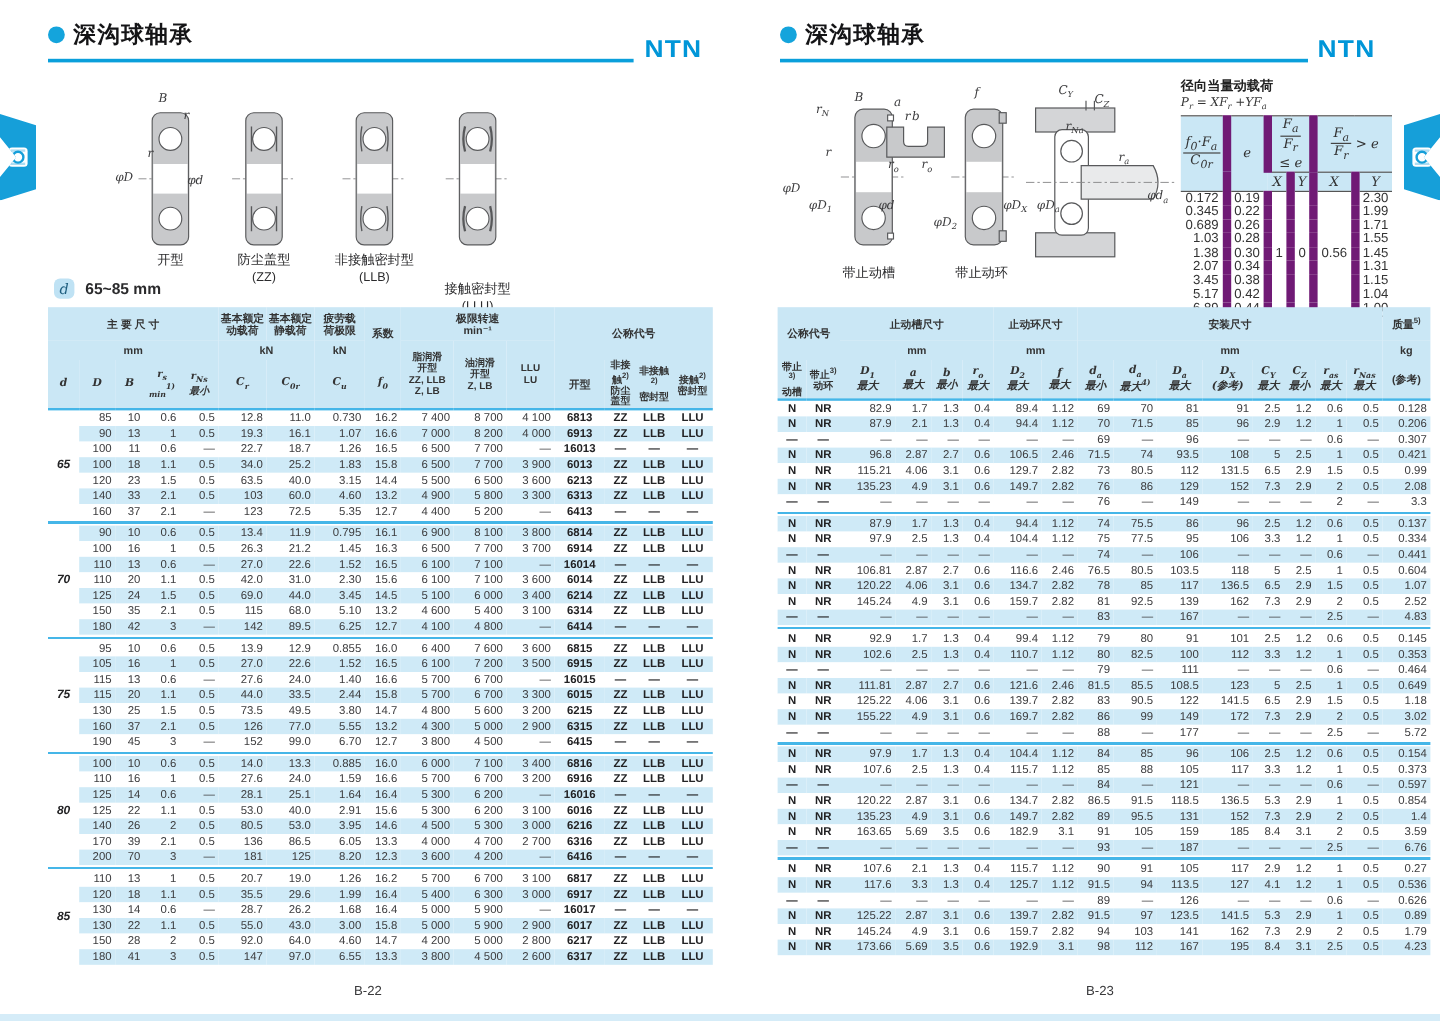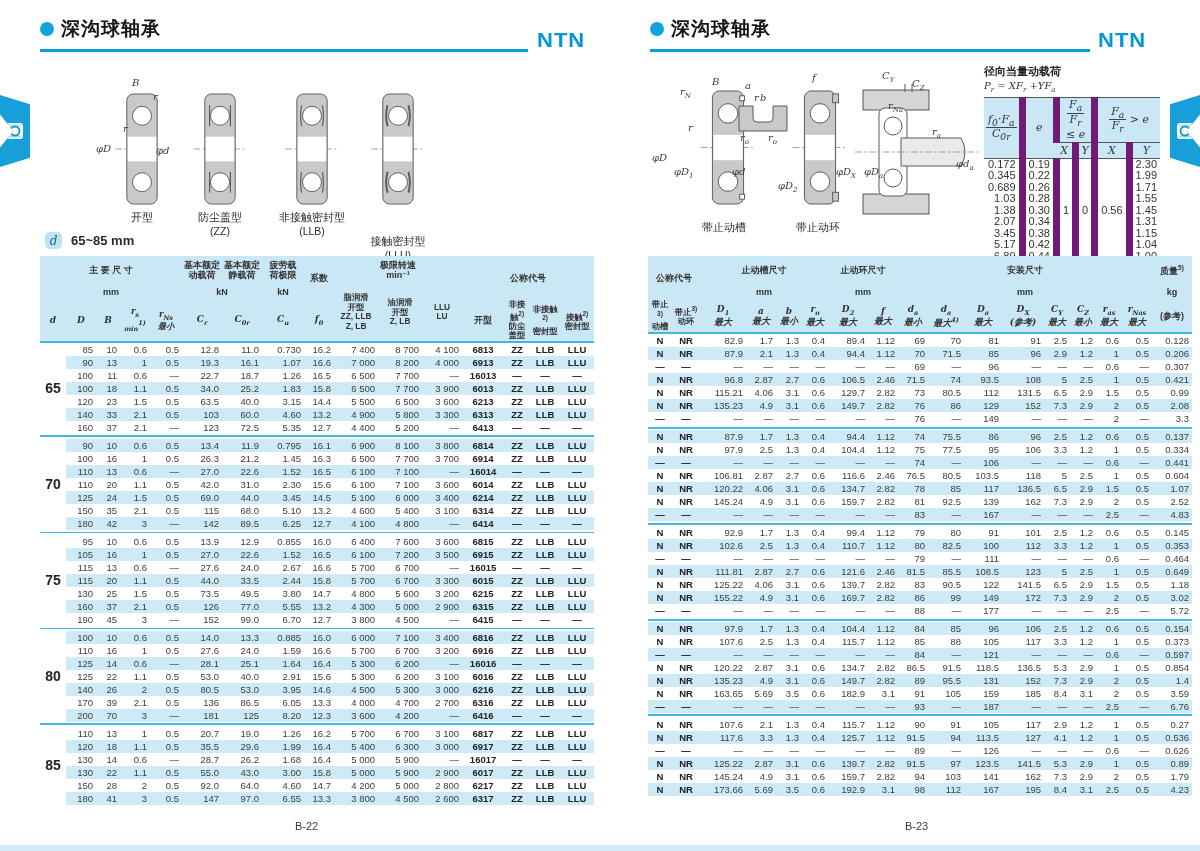--- a/index.html
+++ b/index.html
@@ -40,21 +40,21 @@
   table.main .hr3 th{height:32px;}
   table.main th.small{font-size:8.3px;}
   table.main th.m, td.m{font-family:"DejaVu Serif",serif;font-style:italic;font-weight:bold;}
   table.main th sub,table.main th sup{font-size:6.5px;}
   table.main td{height:13px;padding:0 3px;white-space:nowrap;line-height:13px;}
   tr.even td{background:#fff;}
   tr.odd td{background:#cfeaf7;}
   td.a-r{text-align:right;}
   td.a-c{text-align:center;}
   td.b{font-weight:bold;color:#222224;}
-  td.dlabel{background:#fff !important;text-align:center;font-weight:bold;font-size:14px;color:#232325;vertical-align:middle;}
+  td.dlabel{background:#fff !important;text-align:center;font-weight:bold;font-size:10px;color:#232325;vertical-align:middle;font-style:italic;}
   tr.sep td{height:5px;padding:0;background:linear-gradient(#fff 1.5px,#45b6e8 1.5px,#45b6e8 3.5px,#fff 3.5px) !important;}
   .tbl-left{left:40px;width:554px;}
   .tbl-right{left:648px;width:544px;}
   
   .note{position:absolute;top:800px;font-size:9.3px;color:#3a3a3c;white-space:nowrap;}
   .note i{font-family:"DejaVu Serif",serif;}
   .pageno{position:absolute;top:820px;font-size:11px;color:#3a3a3c;}
   .botband{position:absolute;left:0;top:845px;width:1200px;height:6px;background:#d5ecf8;}
   
   .loadblk{position:absolute;left:984px;top:64px;width:172px;}
@@ -511,21 +511,21 @@
           <td class="a-c b">LLB</td>
           <td class="a-c b">LLU</td>
         </tr>
         <tr class="even">
           <td class="a-r">115</td>
           <td class="a-r">13</td>
           <td class="a-r">0.6</td>
           <td class="a-r">—</td>
           <td class="a-r">27.6</td>
           <td class="a-r">24.0</td>
-          <td class="a-r">2.67</td>
+          <td class="a-r">1.40</td>
           <td class="a-r">16.6</td>
           <td class="a-r">5 700</td>
           <td class="a-r">6 700</td>
           <td class="a-r">—</td>
           <td class="a-c b">16015</td>
           <td class="a-c b">—</td>
           <td class="a-c b">—</td>
           <td class="a-c b">—</td>
         </tr>
         <tr class="odd">

